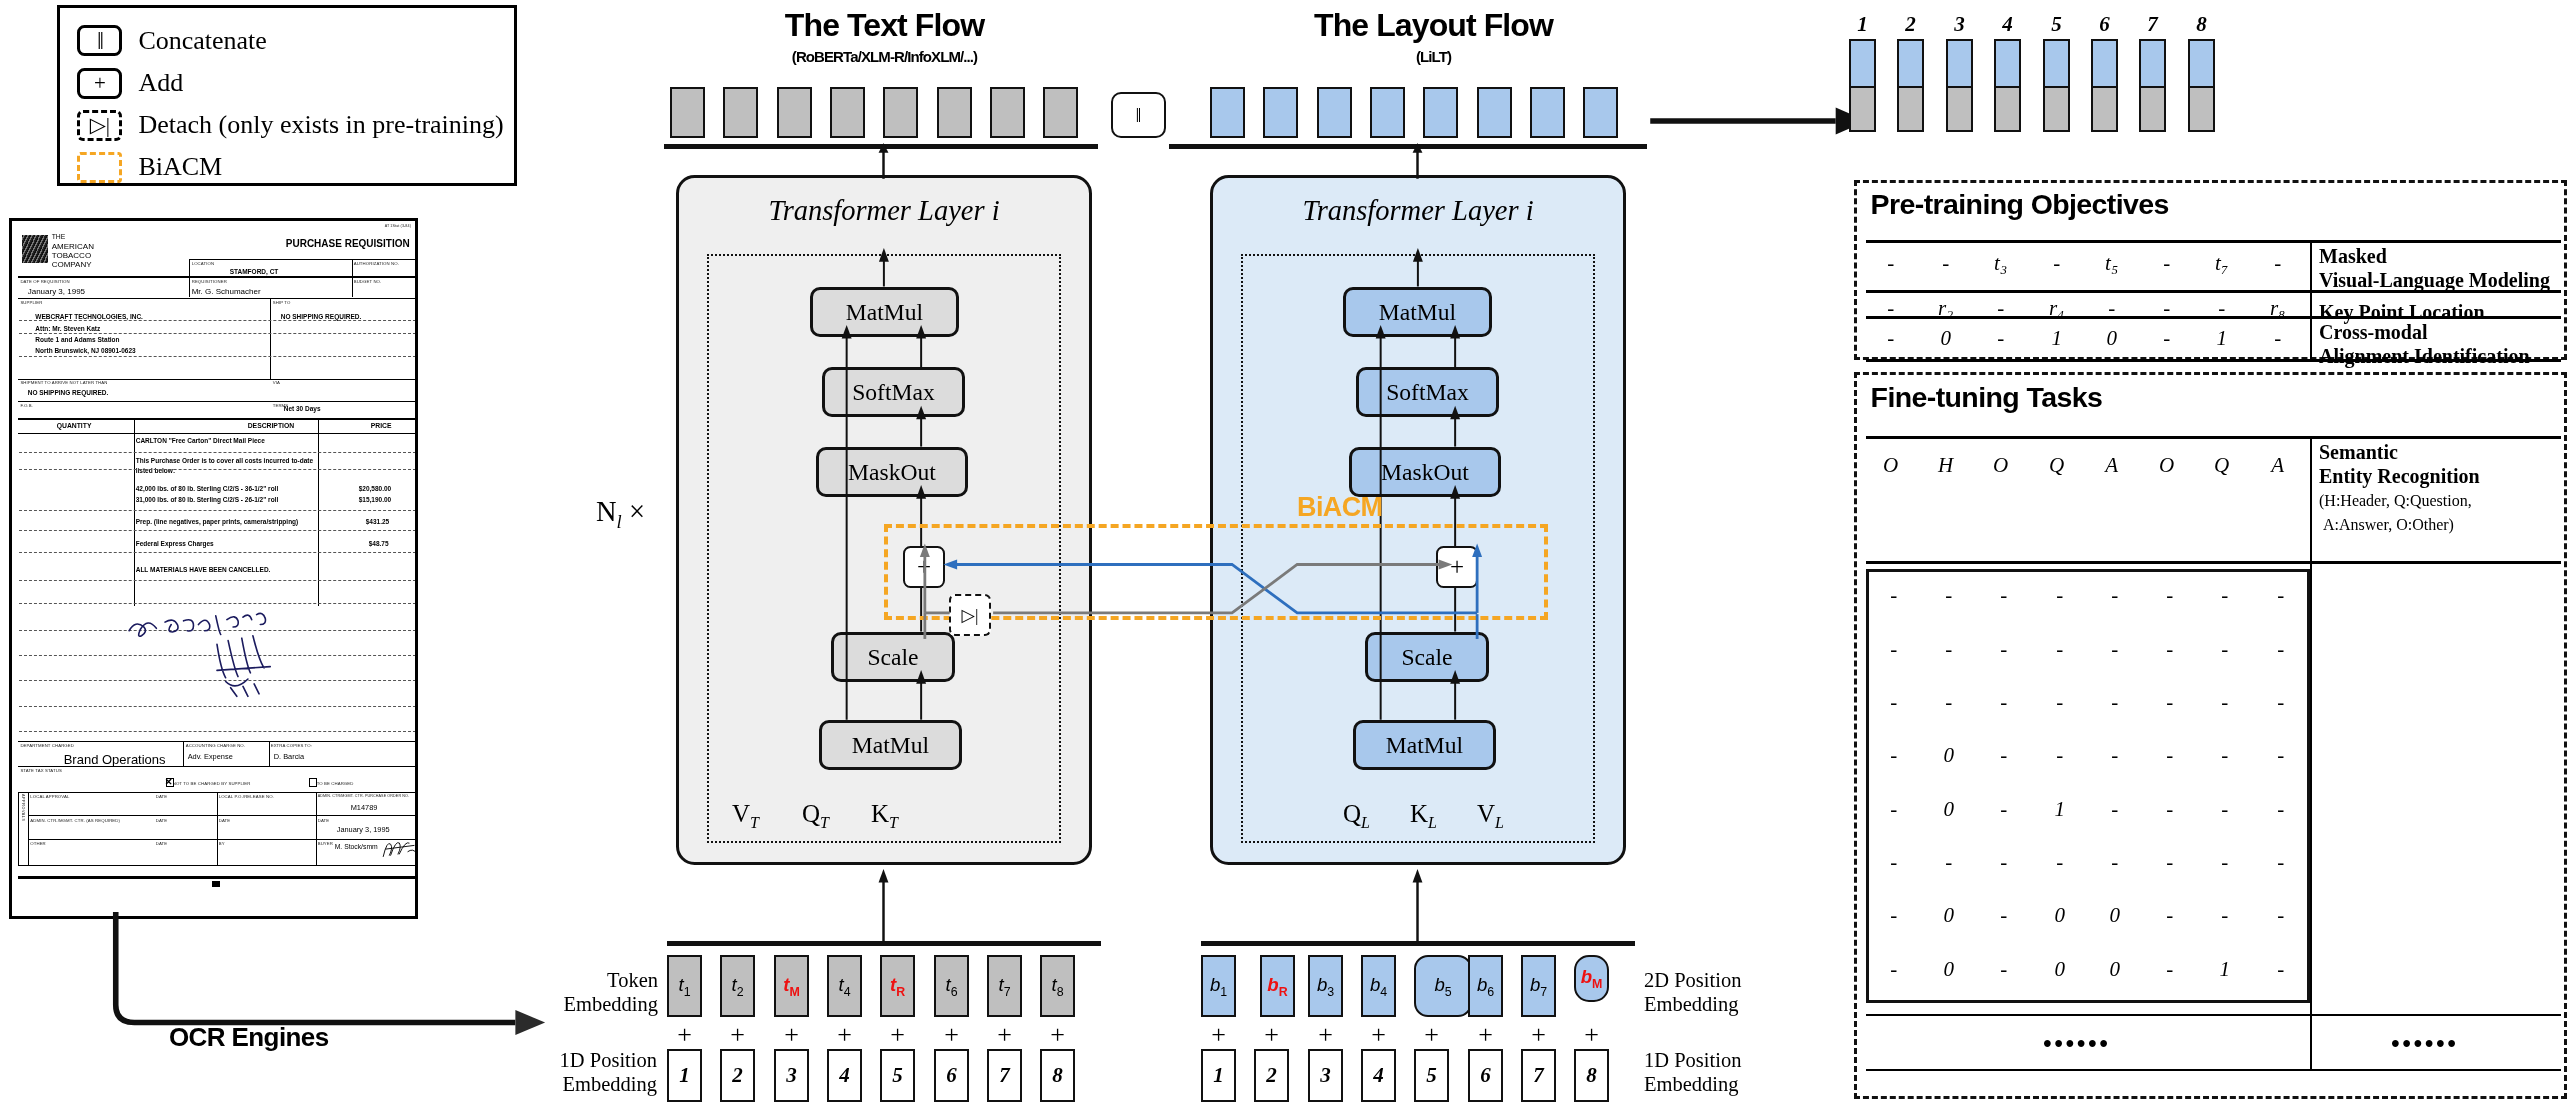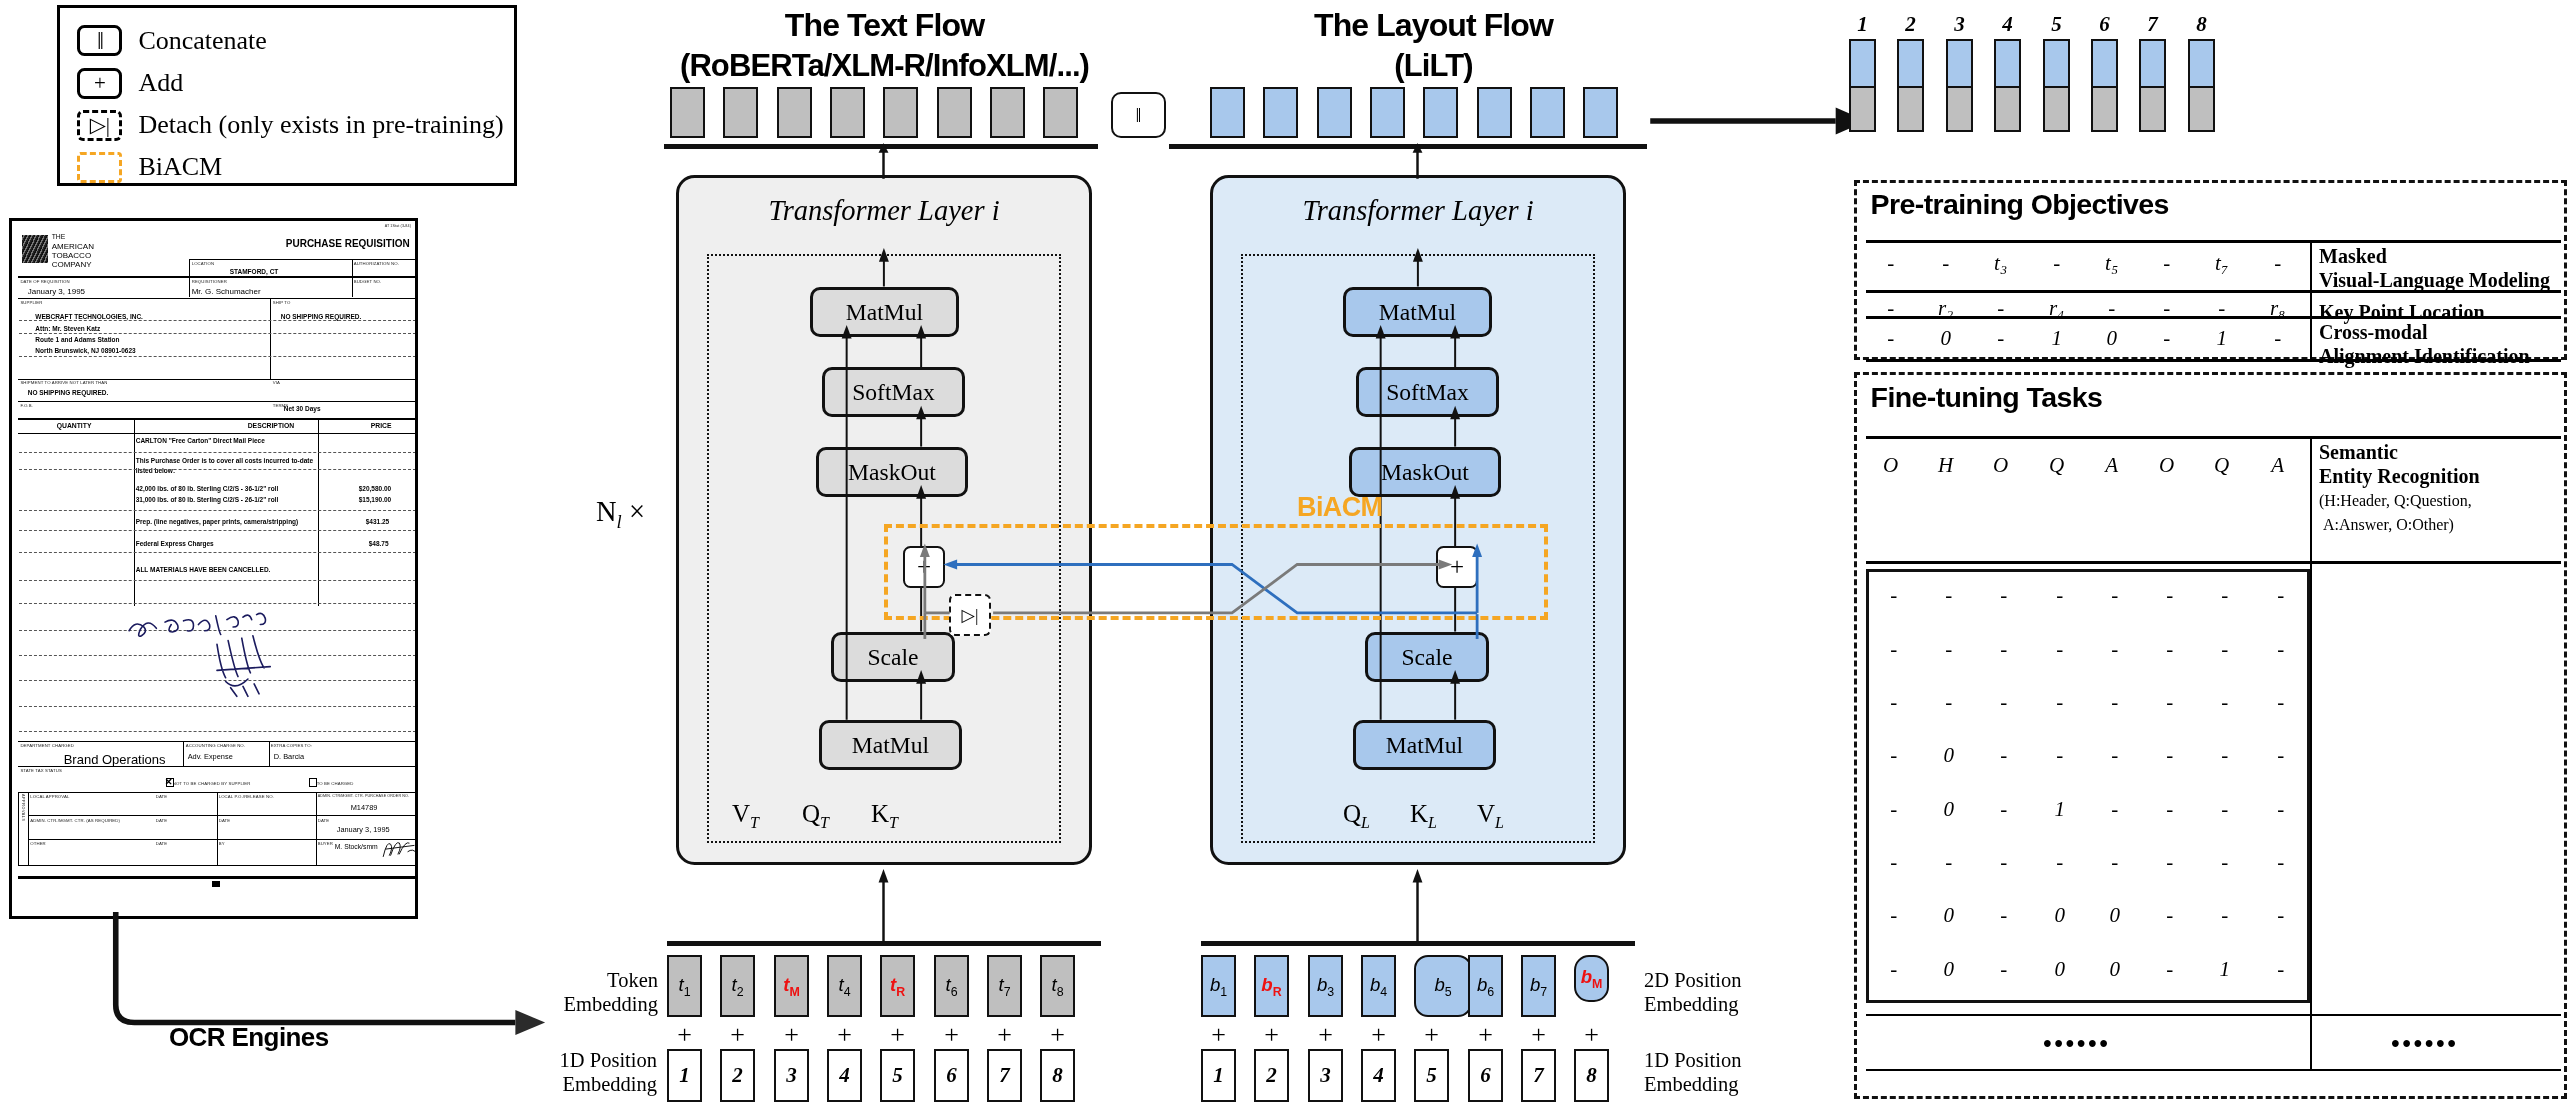--- a/index.html
+++ b/index.html
@@ -38,21 +38,21 @@
   .sigpath{position:absolute;}
 
   
   #ocrlabel{left:169px;top:1022px;font-size:26px;font-weight:bold;
             font-family:"Liberation Sans",sans-serif;letter-spacing:-0.6px;}
 
   
   .flowtitle{font-family:"Liberation Sans",sans-serif;font-weight:bold;text-align:center;
              letter-spacing:-0.9px;}
   .ft-main{font-size:32px;}
-  .ft-sub{font-size:31px;}
+  .ft-sub{font-size:15px;}
 
   
   .tok{position:absolute;border:2.5px solid #111;box-sizing:border-box;
        display:flex;align-items:center;justify-content:center;}
   .tok-gray{background:#bfbfbf;}
   .tok-blue{background:#a8c8ec;}
   .tok-white{background:#fff;}
   .tok-lab{font-family:Liberation Sans, sans-serif;font-style:italic;font-size:18.6px;}
   .tok-lab.red{color:#EE1111;font-weight:bold;}
   .tok-lab sub{font-size:12.4px;font-style:normal;}
@@ -521,21 +521,21 @@
     </div>
   </div>
 <div class="abs" id="emb-layout" style="left:1201px;top:955px;width:434px;height:149px;">
     <div class="tok tok-blue" style="left: 0px; top: 0px; width: 35px; height: 62px;">
       <span class="tok-lab">b<sub>1</sub></span>
     </div>
     <div class="plus-sym" style="left: 0px; top: 65px; width: 35px;">+</div>
     <div class="tok tok-white" style="left: 0px; top: 94px; width: 35px; height: 53px;">
       <span class="tok-num">1</span>
     </div>
-    <div class="tok tok-blue" style="left: 53px; top: 0px; width: 35px; height: 62px;">
+    <div class="tok tok-blue" style="left: 59px; top: 0px; width: 35px; height: 62px;">
       <span class="tok-lab red">b<sub>R</sub></span>
     </div>
     <div class="plus-sym" style="left: 53px; top: 65px; width: 35px;">+</div>
     <div class="tok tok-white" style="left: 53px; top: 94px; width: 35px; height: 53px;">
       <span class="tok-num">2</span>
     </div>
     <div class="tok tok-blue" style="left: 107px; top: 0px; width: 35px; height: 62px;">
       <span class="tok-lab">b<sub>3</sub></span>
     </div>
     <div class="plus-sym" style="left: 107px; top: 65px; width: 35px;">+</div>

